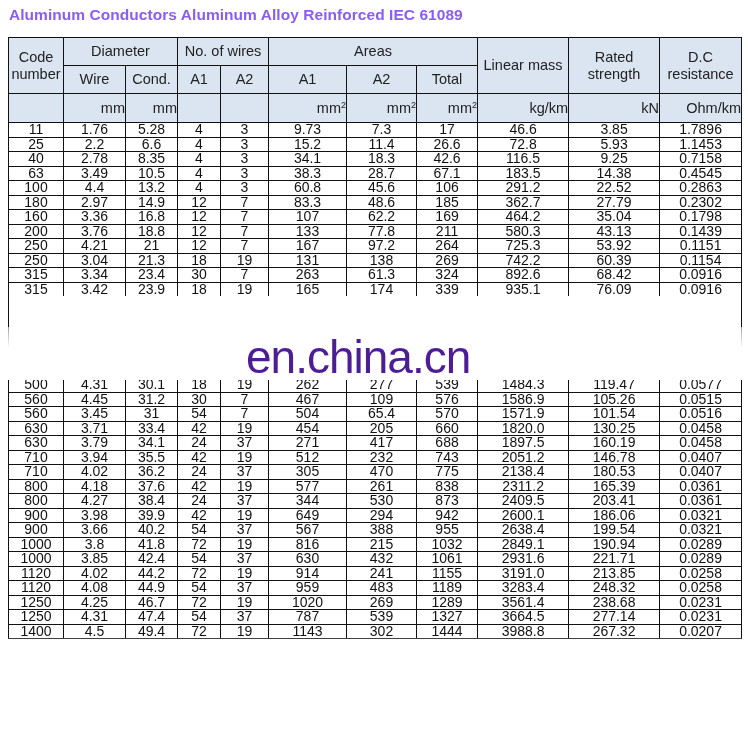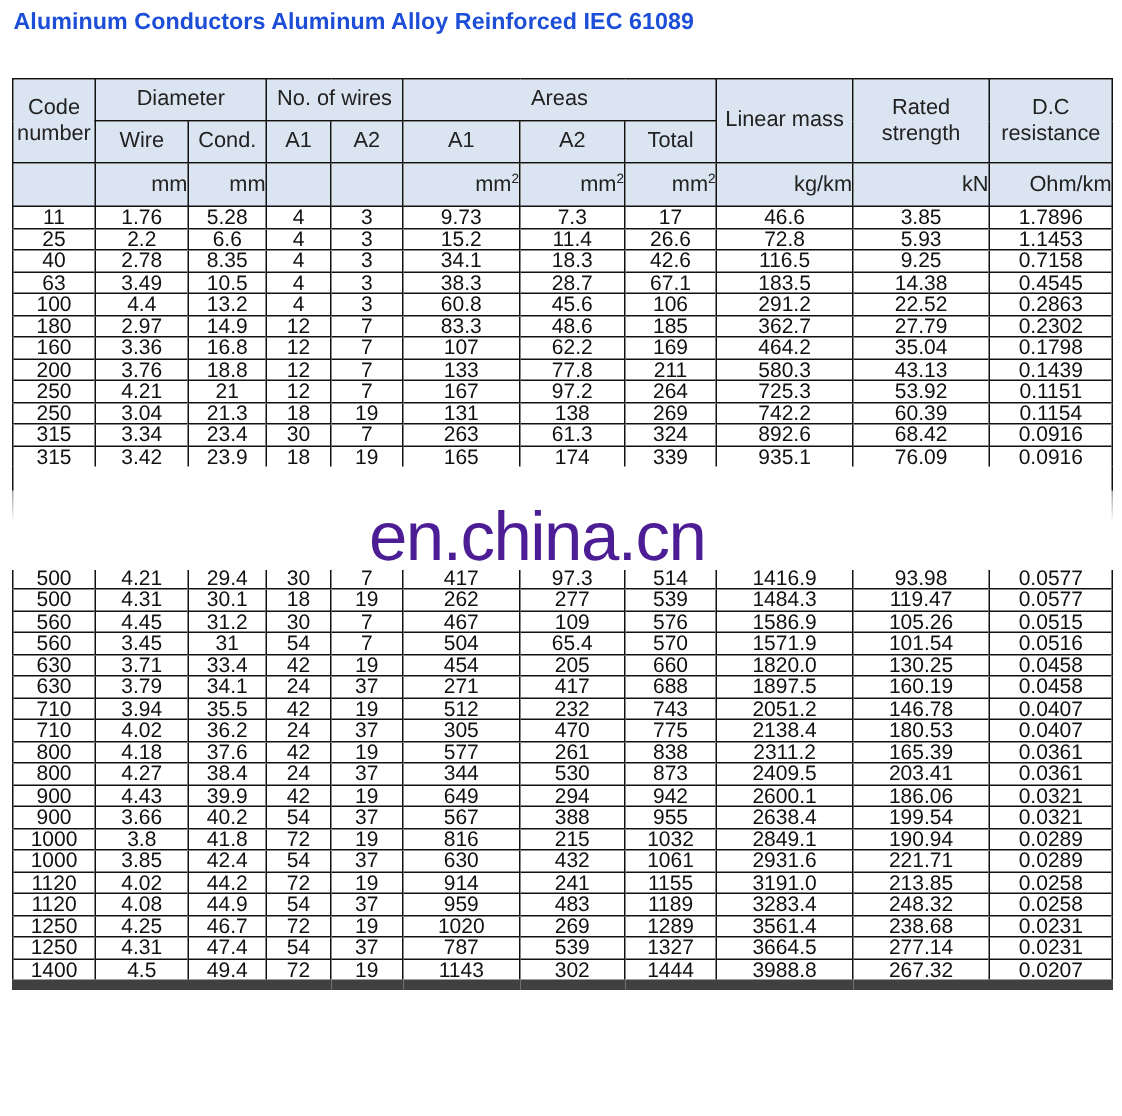--- a/index.html
+++ b/index.html
@@ -14,28 +14,28 @@
       overflow: hidden;
       font-family: "Liberation Sans", "DejaVu Sans", sans-serif;
       color: #111;
     }
     .title {
       position: absolute;
       left: 9px;
       top: 6px;
       font-size: 15.5px;
       font-weight: bold;
-      color: #1d4ed8;
+      color: #8b5cf6;
       letter-spacing: 0.05px;
       white-space: nowrap;
     }
     table.spec {
       position: absolute;
       left: 8px;
-      top: 52px;
+      top: 37px;
       border-collapse: collapse;
       table-layout: fixed;
       width: 733px;
       font-size: 14px;
     }
     table.spec td, table.spec th {
       border: 1px solid #111;
       text-align: center;
       padding: 0;
       font-weight: normal;
@@ -52,21 +52,21 @@
     table.spec thead tr.h2 th { height: 27px; }
     table.spec thead tr.h3 th { height: 28px; text-align: right; }
     table.spec tbody td {
       height: 13.5px;
       line-height: 13px;
       font-size: 14px;
       border-top: 1px solid #111;
       border-bottom: none;
     }
     table.spec tbody tr.first td { border-top: 1px solid #111; }
-    table.spec tbody tr.last td { border-bottom: 7px solid #404040; }
+    table.spec tbody tr.last td { border-bottom: 1px solid #404040; }
     sup { font-size: 9px; line-height: 0; vertical-align: 5px; }
     .wm-band {
       position: absolute;
       left: 0;
       top: 327px;
       width: 748px;
       height: 53px;
       background: linear-gradient(to bottom, rgba(255,255,255,0.6) 0%, #ffffff 40%, #ffffff 100%);
     }
     .wm-text {
@@ -443,21 +443,21 @@
         <td>37</td>
         <td>344</td>
         <td>530</td>
         <td>873</td>
         <td>2409.5</td>
         <td>203.41</td>
         <td>0.0361</td>
       </tr>
       <tr>
         <td>900</td>
-        <td>4.43</td>
+        <td>3.98</td>
         <td>39.9</td>
         <td>42</td>
         <td>19</td>
         <td>649</td>
         <td>294</td>
         <td>942</td>
         <td>2600.1</td>
         <td>186.06</td>
         <td>0.0321</td>
       </tr>

